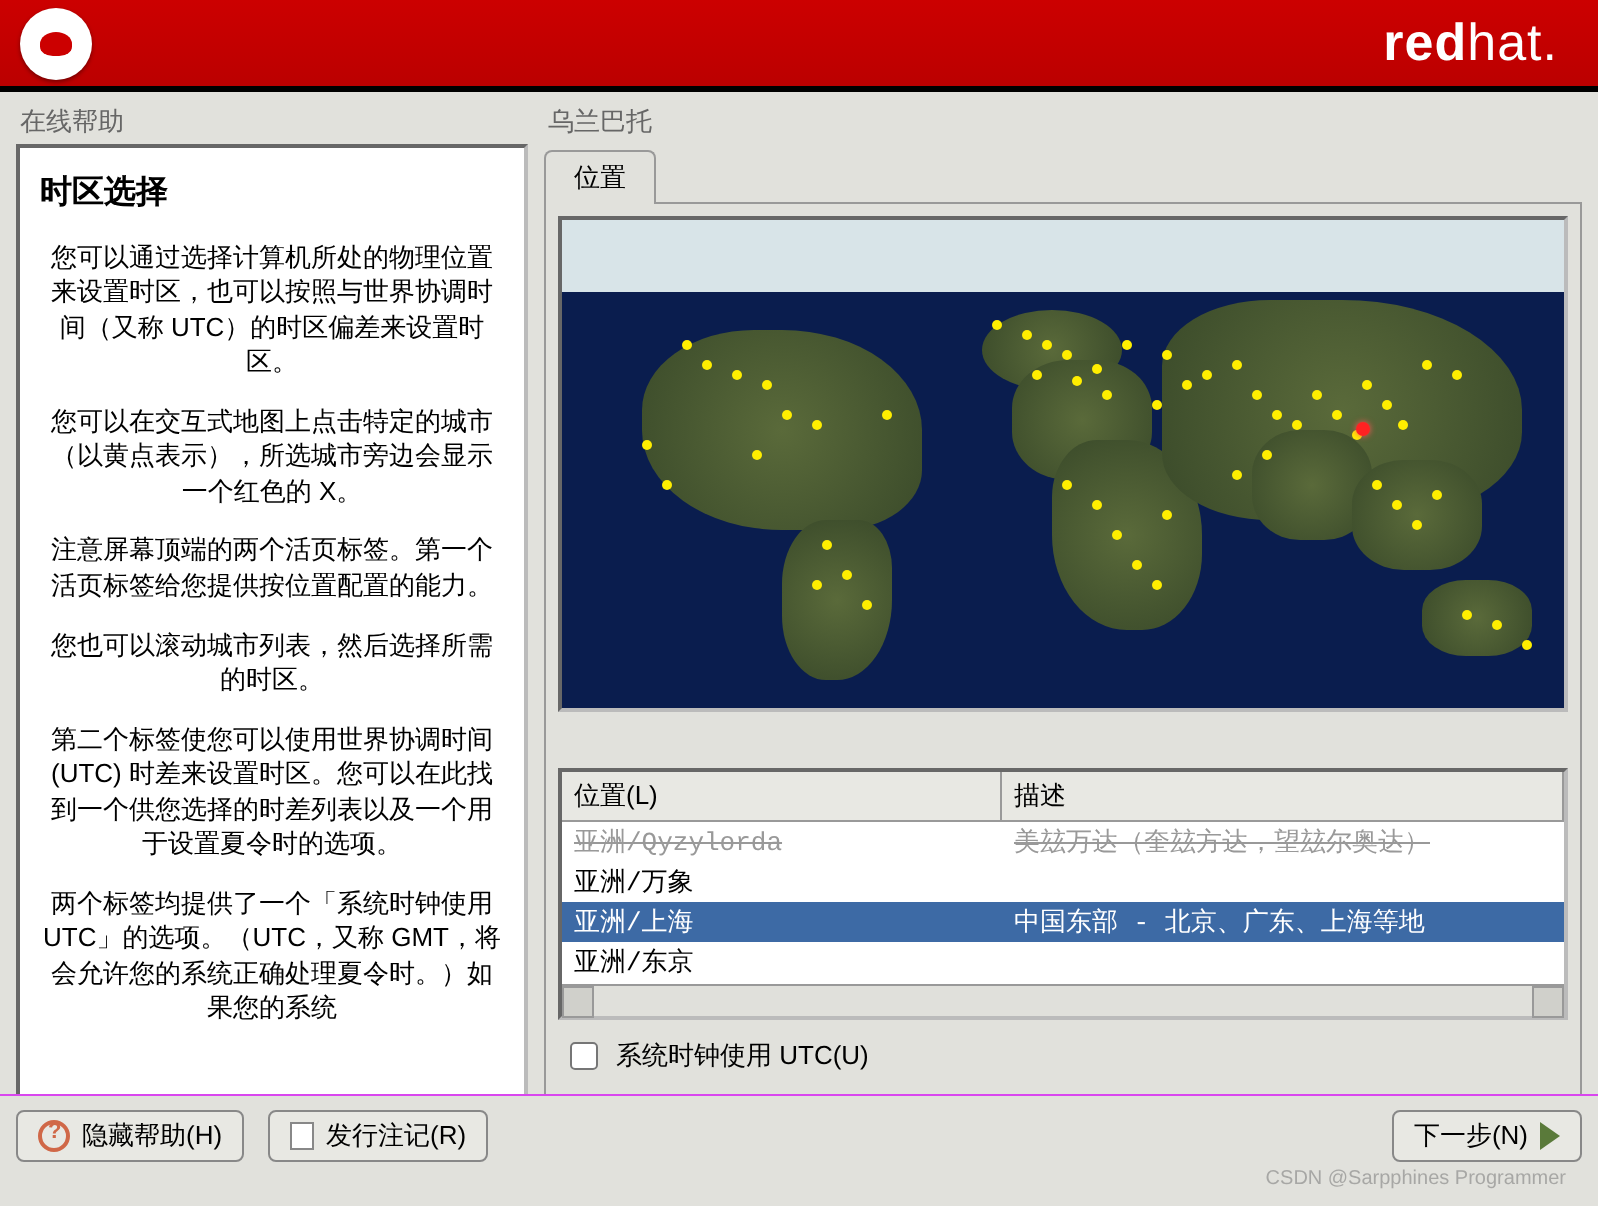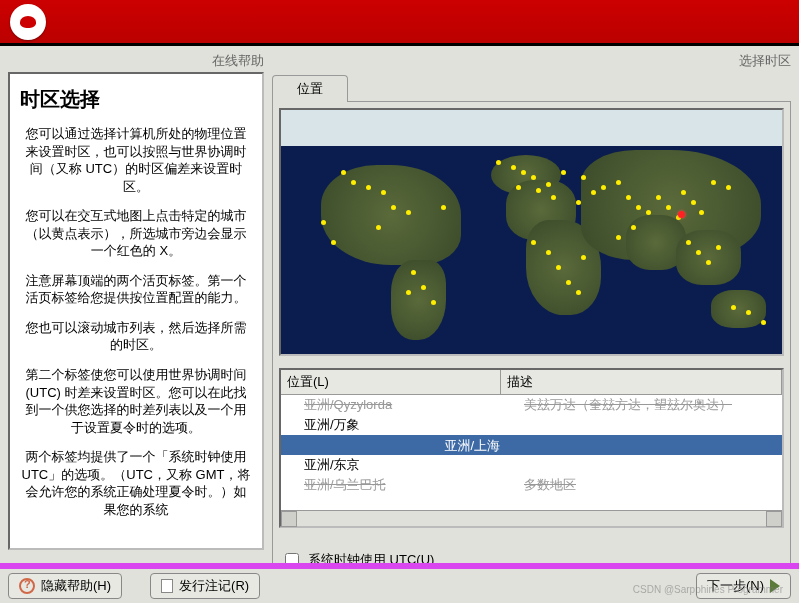--- a/index.html
+++ b/index.html
@@ -50,54 +50,53 @@
     display: flex;
     padding: 6px 8px;
     gap: 8px;
     height: 510px;
   }
   .panel-label {
     color: #666;
     font-size: 13px;
     margin-bottom: 2px;
     padding-left: 2px;
-    text-align: right;
   }
   .help-panel {
     width: 256px;
     display: flex;
     flex-direction: column;
   }
   .help-body {
     flex: 1;
     border: 2px inset #bbb;
     background: #fff;
     padding: 8px 10px;
     font-size: 13px;
     line-height: 1.35;
     overflow: hidden;
   }
   .help-body h2 {
     margin: 4px 0 12px;
-    font-size: 20px;
+    font-size: 16px;
   }
   .help-body p { margin: 0 0 12px; text-align: center; }
   .right-panel {
     flex: 1;
     display: flex;
     flex-direction: column;
   }
   .tabs {
     display: flex;
     gap: 0;
     margin-top: 2px;
     border-bottom: 1px solid #999;
   }
   .tab {
-    padding: 4px 24px;
+    padding: 4px 14px;
     background: #e1e1dc;
     border: 1px solid #999;
     border-bottom: none;
     border-radius: 4px 4px 0 0;
     margin-right: 2px;
     position: relative;
   }
   .tab.active {
     background: #e1e1dc;
     z-index: 2;
@@ -128,24 +127,24 @@
     width: 5px; height: 5px;
     background: #ffee00;
     border-radius: 50%;
   }
   .dot.red {
     background: #ff2222;
     width: 7px; height: 7px;
     box-shadow: 0 0 3px #ff5555;
   }
   .table-box {
-    margin-top: 12px;
+    margin-top: 28px;
     border: 2px inset #bbb;
     background: #fff;
-    height: 160px;
+    height: 126px;
     display: flex;
     flex-direction: column;
   }
   .t-head {
     display: flex;
     background: #e8e8e3;
     border-bottom: 1px solid #999;
     flex-shrink: 0;
   }
   .t-head > div {
@@ -158,23 +157,23 @@
   .t-body {
     overflow: hidden;
     flex: 1;
   }
   .t-row {
     display: flex;
     font-size: 13px;
     height: 20px;
     align-items: center;
   }
-  .t-row > div { padding: 2px 23px; }
+  .t-row > div { padding: 2px 6px; font-family: Liberation Mono, monospace; }
   .t-row.cut { color: #999; text-decoration: line-through; }
-  .t-row.sel { background: #3d6aa5; color: #fff; flex-direction: column; }
+  .t-row.sel { background: #3d6aa5; color: #fff; }
   .scroll-h {
     height: 16px;
     background: #e0e0db;
     border-top: 1px solid #999;
     position: relative;
     flex-shrink: 0;
   }
   .scroll-h::before, .scroll-h::after {
     content: "";
     position: absolute;
@@ -182,36 +181,36 @@
     top: 0;
     background: #d0d0cb;
     border: 1px solid #999;
   }
   .scroll-h::before { left: 0; }
   .scroll-h::after { right: 0; }
   .checkbox-row {
     display: flex;
     align-items: center;
     gap: 6px;
-    margin-top: 22px;
+    margin-top: 8px;
     font-size: 13px;
     padding-left: 2px;
   }
   .checkbox-row input { width: 14px; height: 14px; }
   .footer {
     position: absolute;
     left: 0; right: 0;
-    bottom: 0;
+    bottom: 16px;
     height: 40px;
-    border-top: 6px solid #d946ef;
+    border-top: 1px solid #d946ef;
     background: #e1e1dc;
     display: flex;
     align-items: center;
     padding: 0 8px;
-    gap: 28px;
+    gap: 12px;
   }
   .footer .spacer { flex: 1; }
   .btn {
     display: inline-flex;
     align-items: center;
     gap: 6px;
     padding: 4px 10px;
     border: 1px solid #888;
     border-radius: 4px;
     background: #e8e8e3;
@@ -252,38 +251,41 @@
     font-size: 10px;
     pointer-events: none;
     font-family: Arial, sans-serif;
   }
 </style>
 </head>
 <body>
 
 <div class="header">
   <div class="redhat-icon"></div>
+  <div class="brand">
+    <b>red</b><span>hat.</span>
+  </div>
 </div>
 
 <div class="content">
   <div class="help-panel">
     <div class="panel-label">在线帮助</div>
     <div class="help-body">
       <h2>时区选择</h2>
       <p>您可以通过选择计算机所处的物理位置来设置时区，也可以按照与世界协调时间（又称 UTC）的时区偏差来设置时区。</p>
       <p>您可以在交互式地图上点击特定的城市（以黄点表示），所选城市旁边会显示一个红色的 X。</p>
       <p>注意屏幕顶端的两个活页标签。第一个活页标签给您提供按位置配置的能力。</p>
       <p>您也可以滚动城市列表，然后选择所需的时区。</p>
       <p>第二个标签使您可以使用世界协调时间 (UTC) 时差来设置时区。您可以在此找到一个供您选择的时差列表以及一个用于设置夏令时的选项。</p>
       <p>两个标签均提供了一个「系统时钟使用 UTC」的选项。（UTC，又称 GMT，将会允许您的系统正确处理夏令时。）如果您的系统</p>
     </div>
   </div>
 
   <div class="right-panel">
-    <div class="panel-label">选择时区</div>
+    <div class="panel-label">乌兰巴托</div>
     <div class="tabs">
       <div class="tab active">位置</div>
     </div>
     <div class="tab-content">
       <div class="map-box">
 
         <div class="land" style="left:0;top:0;width:100%;height:36px;background:#d8e4e8;"></div>
         <div class="land" style="left:40px;top:55px;width:140px;height:100px;border-radius:40% 50% 30% 50%;"></div>
         <div class="land" style="left:110px;top:150px;width:55px;height:80px;border-radius:40% 30% 50% 40%;"></div>
         <div class="land" style="left:210px;top:45px;width:70px;height:40px;border-radius:50%;"></div>

